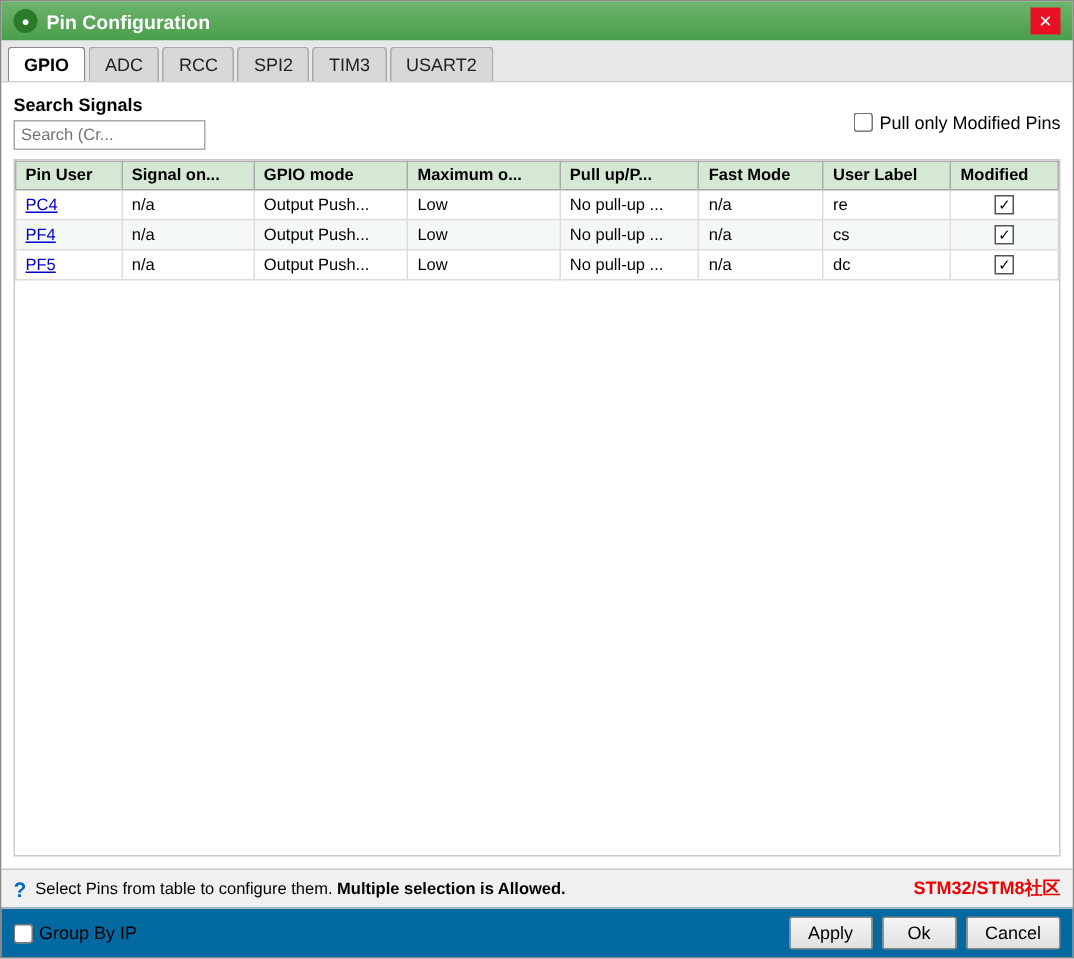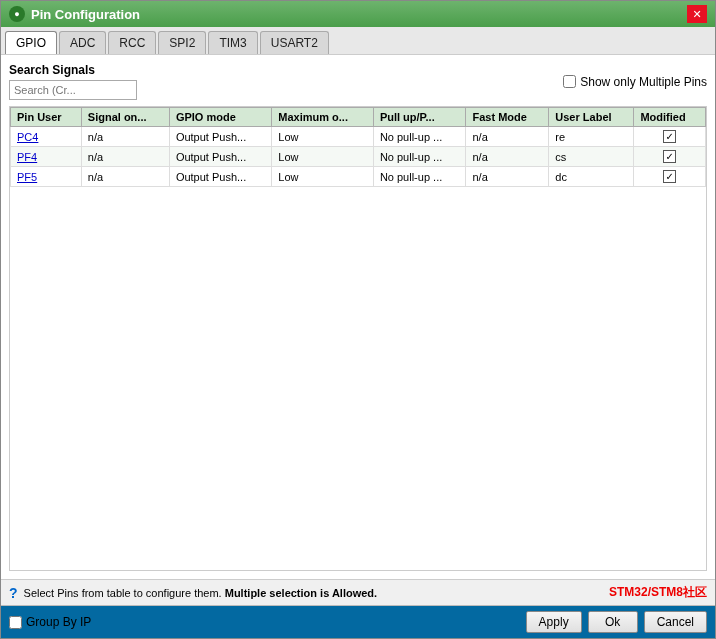--- a/index.html
+++ b/index.html
@@ -77,21 +77,21 @@
       border-bottom: none;
       background: #d8d8d8;
       cursor: pointer;
       font-size: 12px;
       border-radius: 3px 3px 0 0;
       color: #222;
     }
     .tab.active {
       background: #fff;
       border-color: #888;
-      font-weight: normal;
+      font-weight: bold;
       color: #000;
     }
     .content-area {
       flex: 1;
       display: flex;
       flex-direction: column;
       padding: 8px;
       background: #fff;
       overflow: hidden;
     }
@@ -260,21 +260,21 @@
   <div class="content-area">
 
     <div class="search-section">
       <div class="search-row">
         <div>
           <div class="search-label">Search Signals</div>
           <input class="search-input" type="text" placeholder="Search (Cr..." style="">
         </div>
         <div class="show-modified-row">
           <input type="checkbox" style="">
-          <span class="checkbox-label">Show only Multiple Pins</span>
+          <span class="checkbox-label">Pull only Modified Pins</span>
         </div>
       </div>
     </div>
 
     <div class="table-container">
       <table>
         <thead>
           <tr>
             <th>Pin User</th>
             <th>Signal on...</th>

